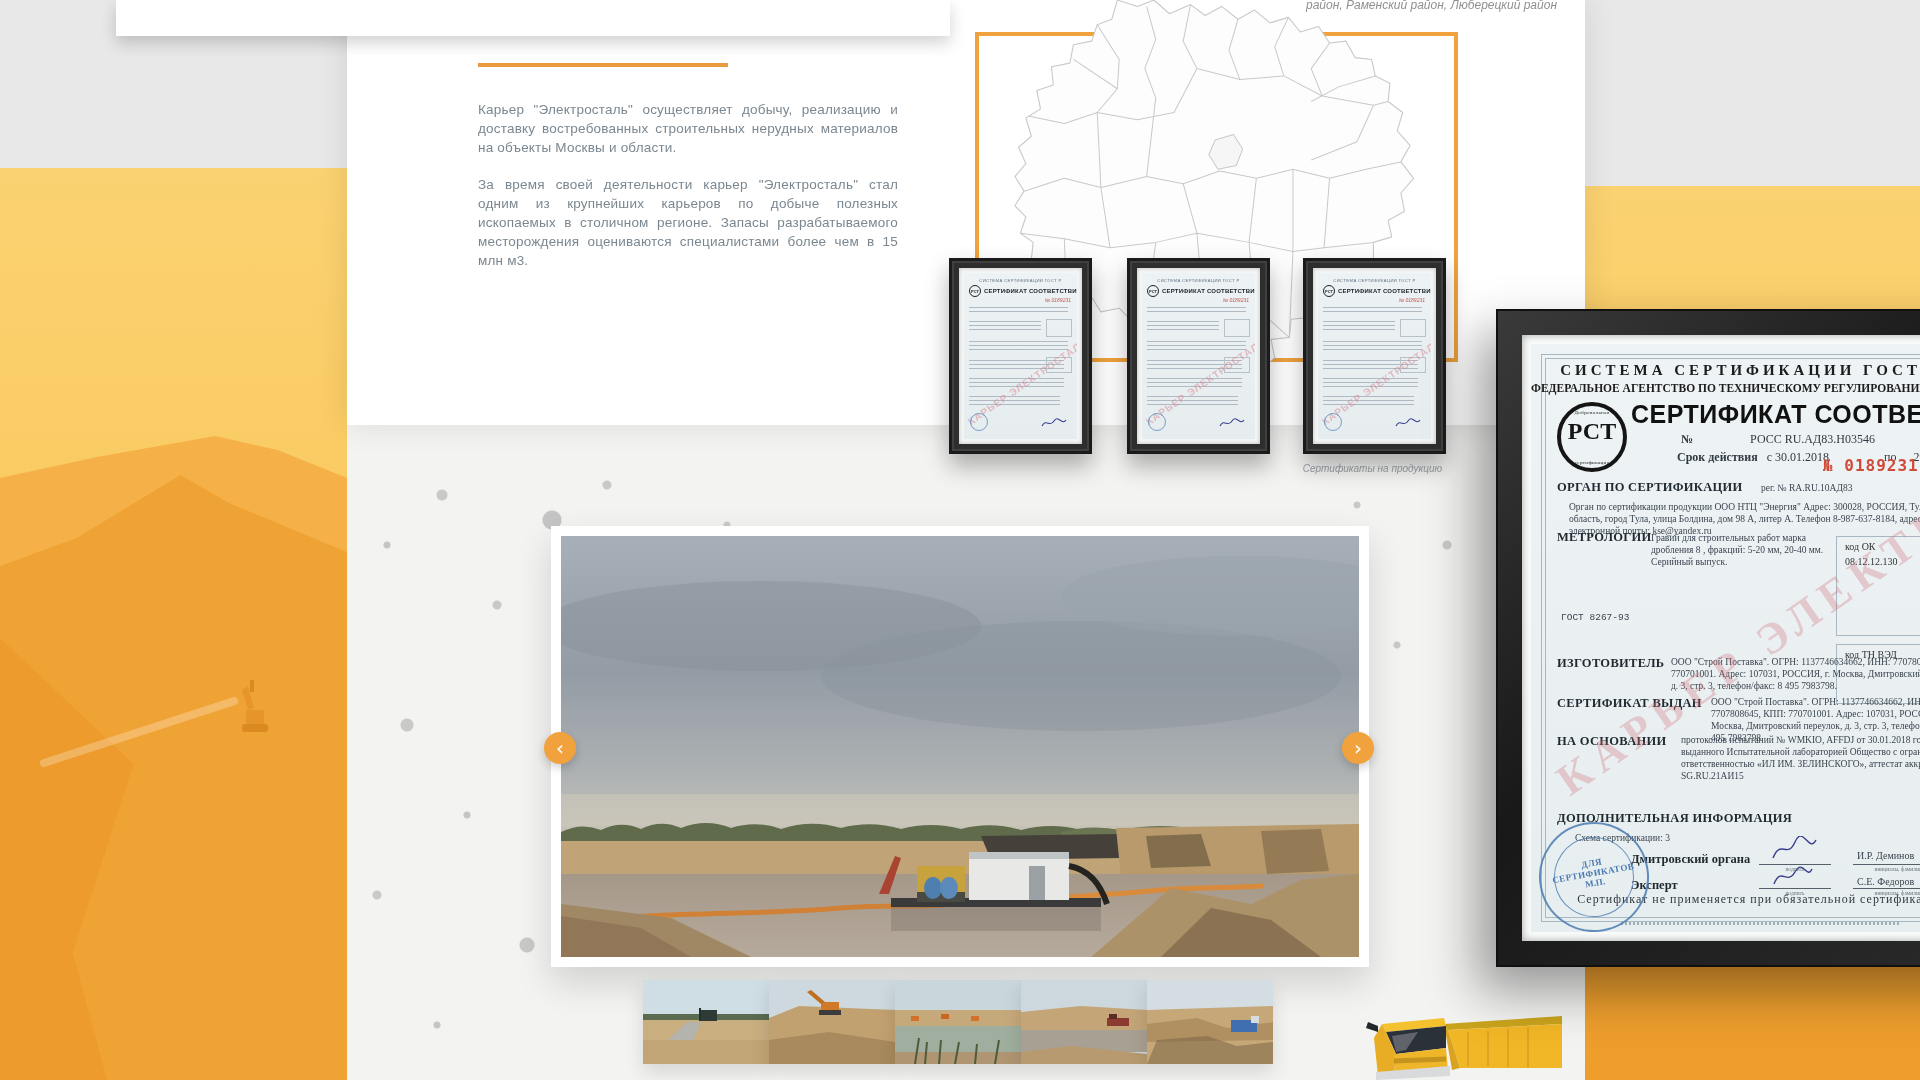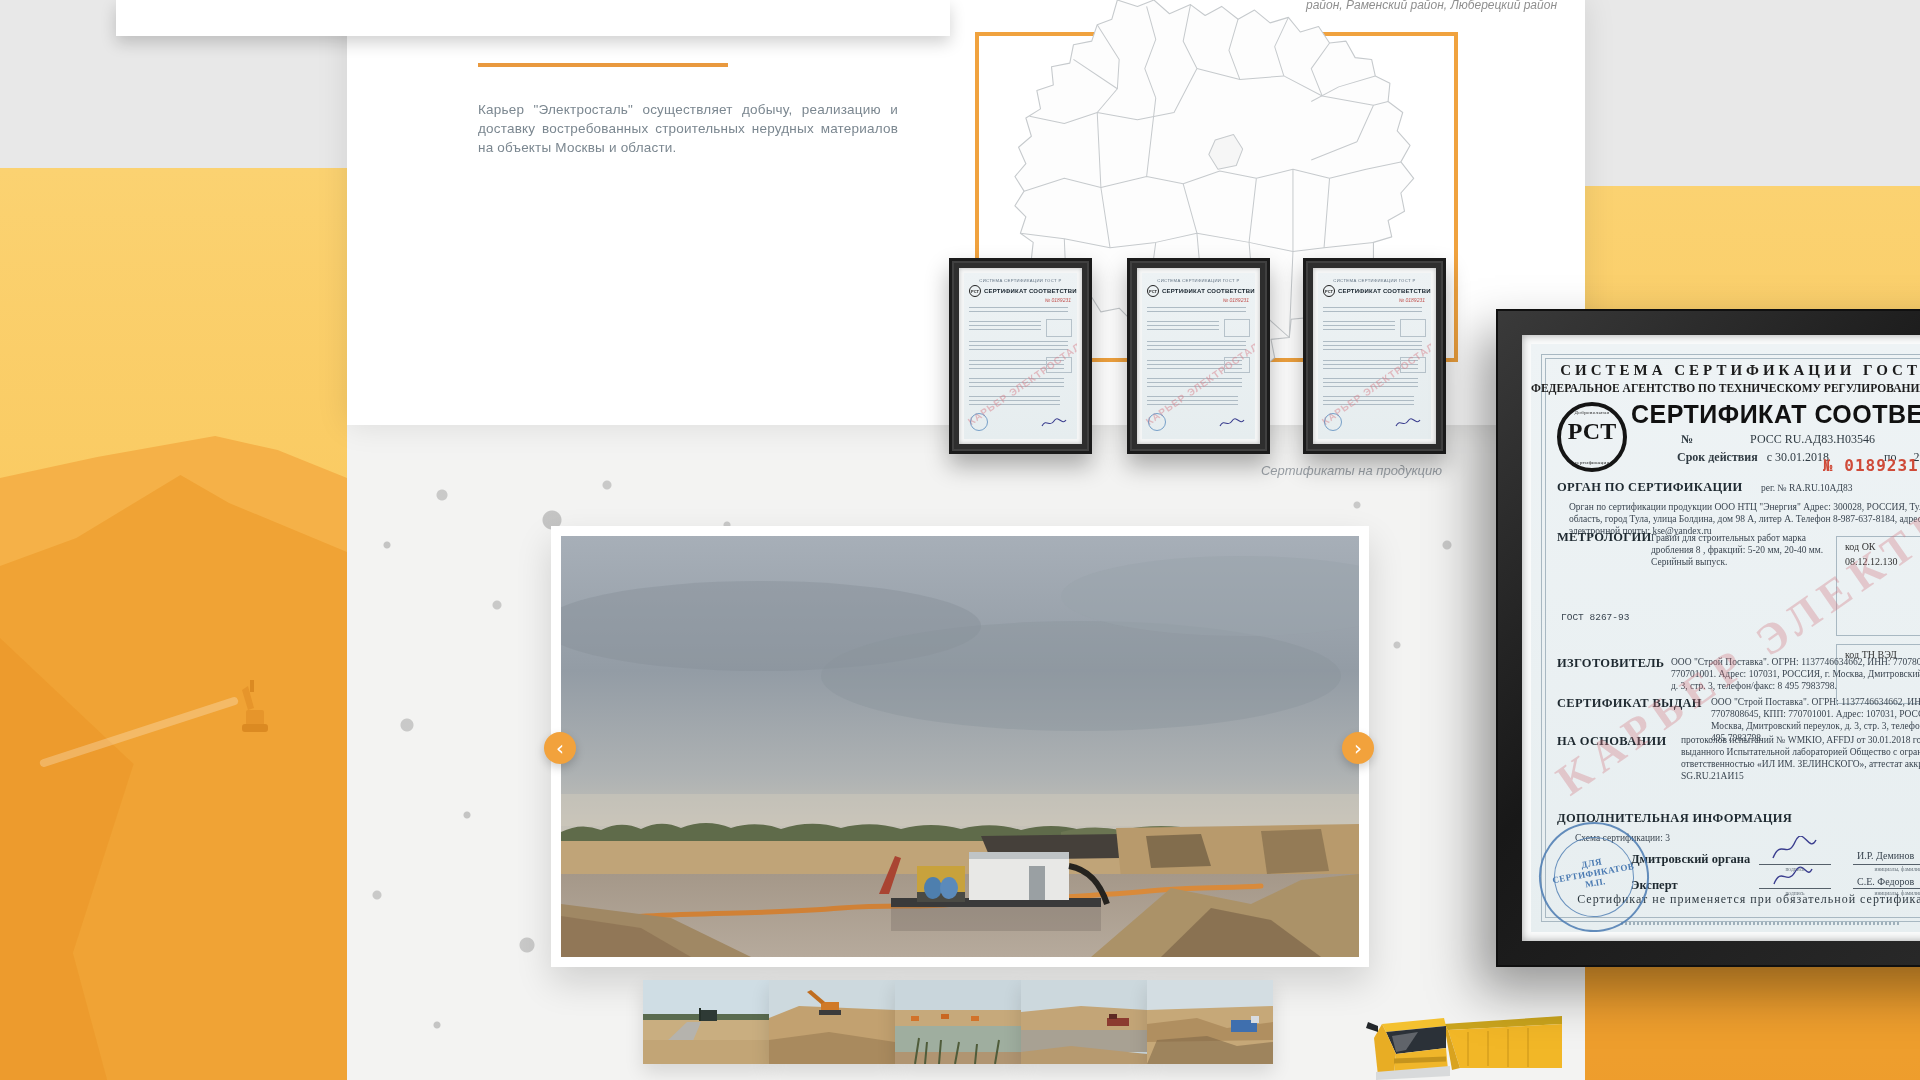--- a/index.html
+++ b/index.html
@@ -86,21 +86,21 @@
   .mc-title{font-size:6px;font-weight:bold;color:#15212B;letter-spacing:.2px;white-space:nowrap;}
   .mc-red{position:absolute;right:6px;top:24px;font-size:5px;color:#C0504D;font-style:italic;}
   .mc-l{background-image:repeating-linear-gradient(to bottom,#AEBBC4 0 1px,transparent 1px 4px);}
   .mc-box{position:absolute;right:5px;border:1px solid #B6C2CA;width:24px;}
   .mc-watermark{position:absolute;left:-8px;bottom:52px;transform:rotate(-35deg);
                 font-size:10px;font-weight:bold;letter-spacing:1px;color:rgba(214,120,130,.45);white-space:nowrap;}
   .mc-stamp{position:absolute;left:6px;bottom:8px;width:16px;height:16px;border:1.5px solid rgba(90,140,190,.8);
             border-radius:50%;}
   .mc-sig{position:absolute;right:10px;bottom:10px;}
 
-  .cert-caption{font-style:italic;font-size:13px;color:#9AA0A6;text-align:right;}
+  .cert-caption{font-style:italic;font-size:10px;color:#9AA0A6;text-align:right;}
 
   
   .photo-card{background:#FFFFFF;box-shadow:0 16px 34px rgba(0,0,0,.14);z-index:5;}
   .nav-btn{width:32px;height:32px;border-radius:50%;background:#F2A23C;border:none;color:#FFFFFF;
            font-size:20px;line-height:30px;text-align:center;cursor:pointer;z-index:8;
            box-shadow:0 4px 10px rgba(0,0,0,.18);padding:0;font-family:"DejaVu Sans",sans-serif;}
   .thumb{width:126px;height:84px;display:block;cursor:pointer;box-shadow:0 8px 18px rgba(0,0,0,.12);}
   .thumb-row{display:flex;z-index:5;}
 
   
@@ -208,20 +208,21 @@
         <polygon points="225,118 245,112 255,128 248,146 228,150 218,134" fill="#F6F6F6"></polygon>
       </g>
     </svg>
 
     <div class="abs districts-caption" style="left:700px;top:-2px;width:510px;">район, Раменский район, Люберецкий район</div>
 
     <div class="abs divider" style="left:131px;top:63px;width:250px;height:4px;"></div>
 
     <div class="abs about" style="left:131px;top:100px;width:420px;">
       <p>Карьер "Электросталь" осуществляет добычу, реализацию и доставку востребованных строительных нерудных материалов на объекты Москвы и области.</p>
+      <p>За время своей деятельности карьер "Электросталь" стал одним из крупнейших карьеров по добыче полезных ископаемых в столичном регионе. Запасы разрабатываемого месторождения оцениваются специалистами более чем в 15 млн м3.</p>
     </div>
 
     <div class="abs mini-cert" style="left:602px;top:258px;">
       <div class="mc-mat">
         <div class="mc-paper">
           <div class="mc-top">СИСТЕМА СЕРТИФИКАЦИИ ГОСТ Р</div>
           <div class="mc-title-row">
             <div class="mc-logo">РСТ</div>
             <div class="mc-title">СЕРТИФИКАТ СООТВЕТСТВИЯ</div>
           </div>

